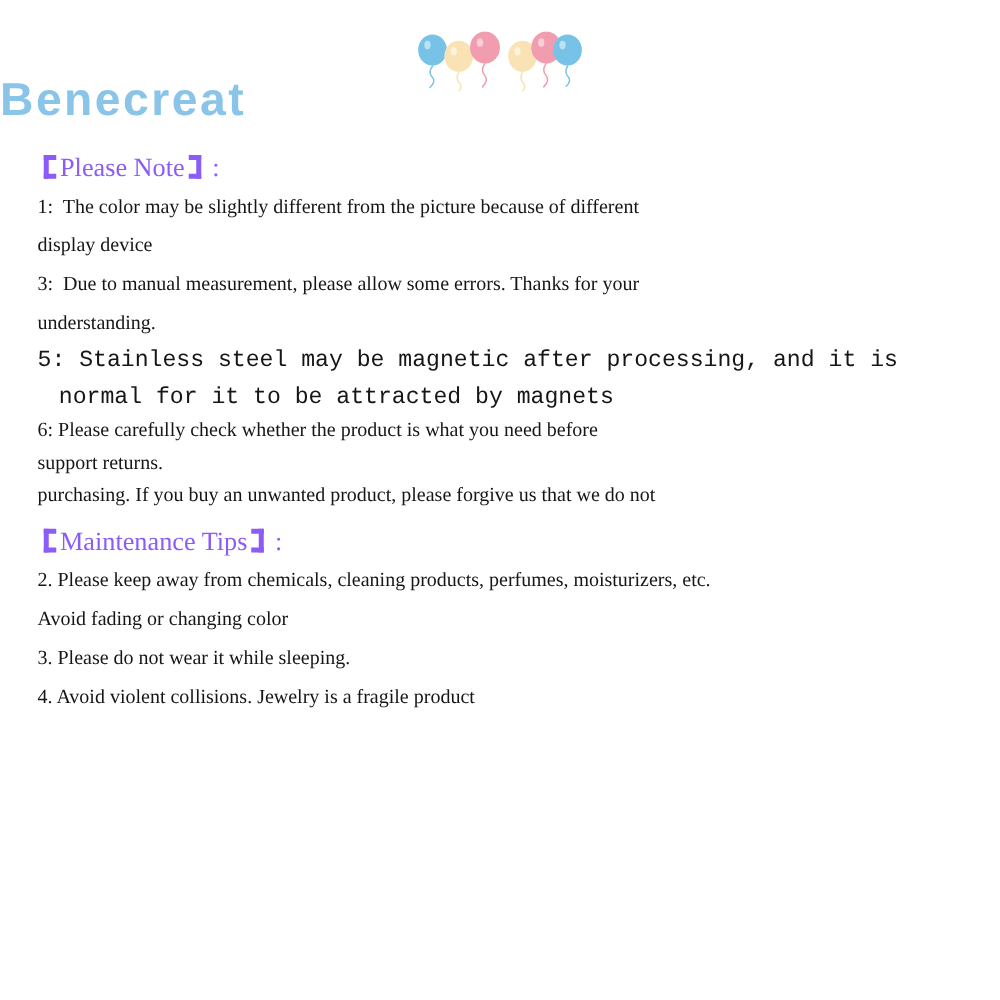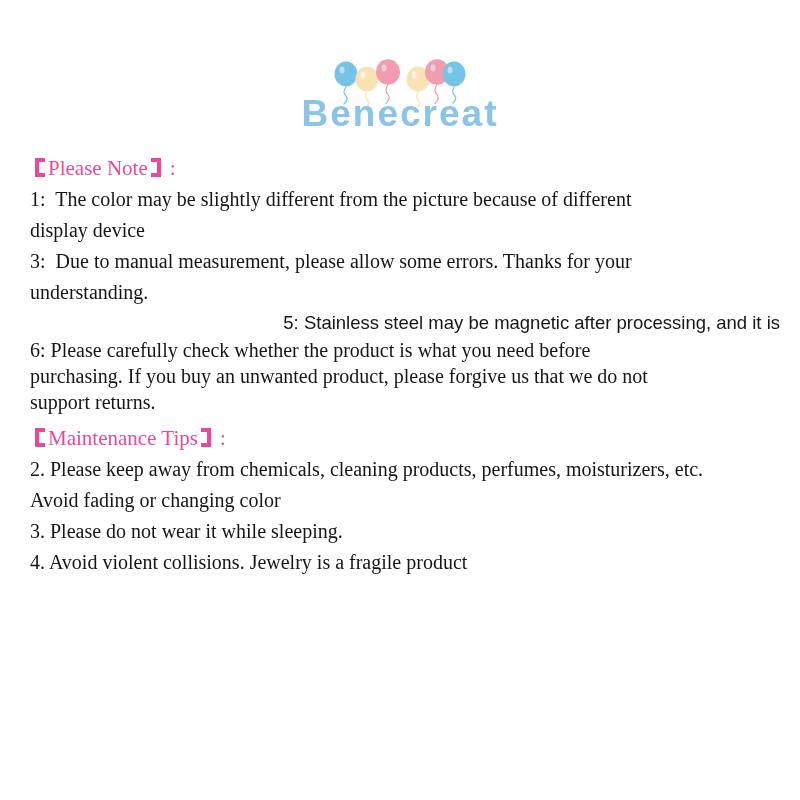--- a/index.html
+++ b/index.html
@@ -6,50 +6,50 @@
   html, body { background: #ffffff; }
   body {
     width: 800px; height: 800px;
     font-family: "Liberation Serif", serif;
     color: #161616;
     overflow: hidden;
   }
   .page { position: relative; width: 800px; height: 800px; background: #fff; }
 
   
-  .logo { text-align: center; padding-top: 59px; }
+  .logo { text-align: left; padding-top: 25px; }
   .balloons { display: block; margin: 0 auto; }
   .brand {
     position: relative;
     margin-top: -14px;
     font-family: "Liberation Sans", sans-serif;
     font-weight: bold;
     font-size: 37px;
     line-height: 1.15;
     letter-spacing: 2px;
     color: #8AC5E9;
   }
 
   
   .content { padding: 0 20px 0 30px; }
   .heading {
     margin-top: 17px;
     margin-left: 5px;
-    color: #ec4899;
+    color: #8b5cf6;
     font-size: 21px;
     line-height: 31px;
     white-space: pre;
   }
   .heading-colon { margin-left: 9px; }
   .bk { display: inline-block; width: 10px; height: 19px; position: relative; top: 2px; }
   .bk-l { border-top: 4px solid currentColor; border-bottom: 4px solid currentColor; border-left: 4px solid currentColor; margin-right: 3px; }
   .bk-r { border-top: 4px solid currentColor; border-bottom: 4px solid currentColor; border-right: 4px solid currentColor; margin-left: 3px; }
 
-  .line { font-size: 20px; line-height: 31px; white-space: pre; }
-  .item5 .line { font-family: Liberation Sans, sans-serif; font-size: 18.5px; line-height: 29px; text-align: right; }
+  .line { font-size: 16px; line-height: 31px; white-space: pre; }
+  .item5 .line { font-family: Liberation Mono, monospace; font-size: 18.5px; line-height: 29px; }
   .item5 .indent { padding-left: 17px; }
   .item6 .line { line-height: 26px; }
   .tips-heading { margin-top: 8px; }
 </style>
 </head>
 <body>
 
 <div class="page">
 
   <div class="logo">
@@ -95,25 +95,26 @@
     <div class="item">
       <div class="line">1:  The color may be slightly different from the picture because of different</div>
       <div class="line">display device</div>
     </div>
     <div class="item">
       <div class="line">3:  Due to manual measurement, please allow some errors. Thanks for your</div>
       <div class="line">understanding.</div>
     </div>
     <div class="item item5">
       <div class="line">5: Stainless steel may be magnetic after processing, and it is</div>
+      <div class="line indent">normal for it to be attracted by magnets</div>
     </div>
     <div class="item item6">
       <div class="line">6: Please carefully check whether the product is what you need before</div>
+      <div class="line">support returns.</div>
       <div class="line">purchasing. If you buy an unwanted product, please forgive us that we do not</div>
-      <div class="line">support returns.</div>
     </div>
 
     <div class="heading tips-heading"><span class="bk bk-l"></span><span>Maintenance Tips</span><span class="bk bk-r"></span><span class="heading-colon">:</span></div>
 
     <div class="item">
       <div class="line">2. Please keep away from chemicals, cleaning products, perfumes, moisturizers, etc.</div>
       <div class="line">Avoid fading or changing color</div>
     </div>
     <div class="item">
       <div class="line">3. Please do not wear it while sleeping.</div>

